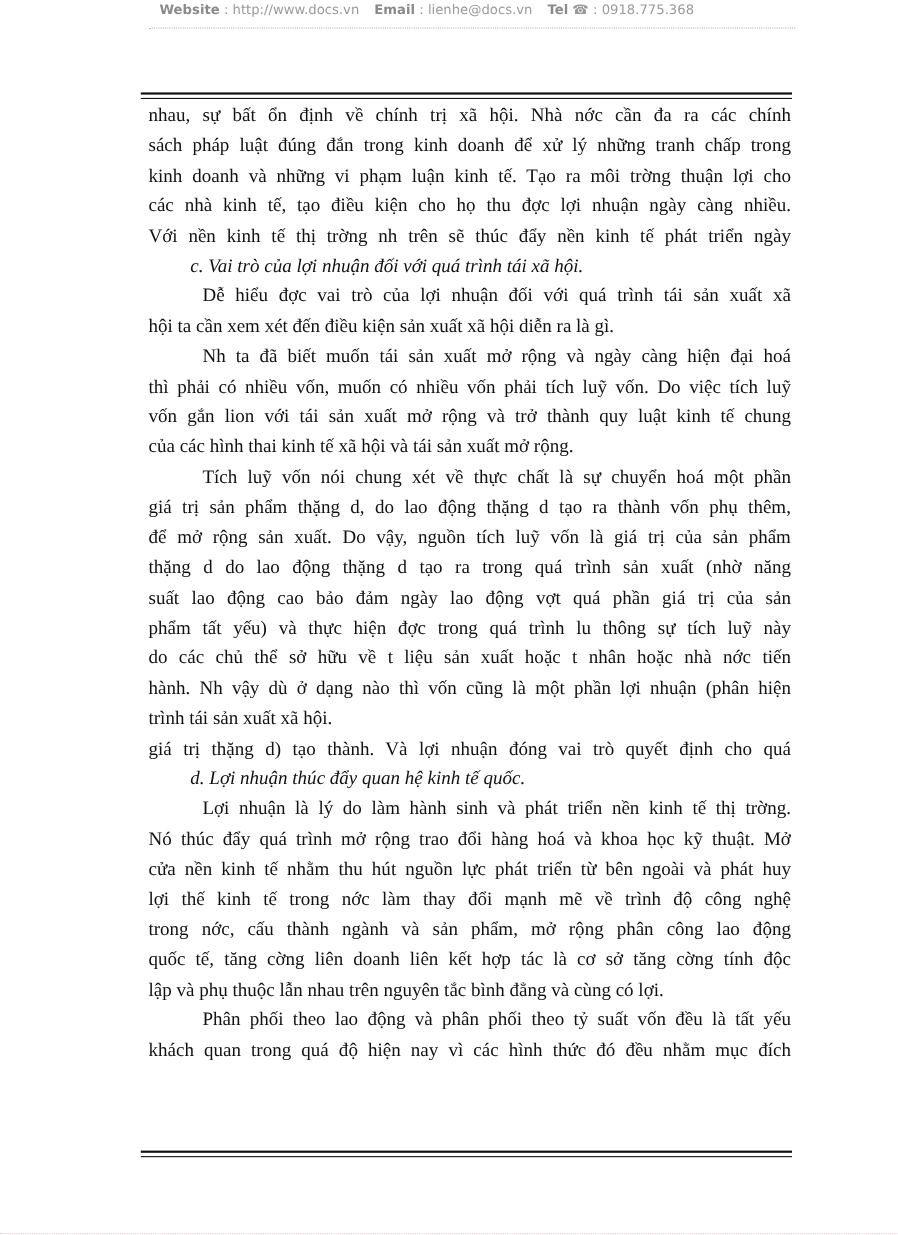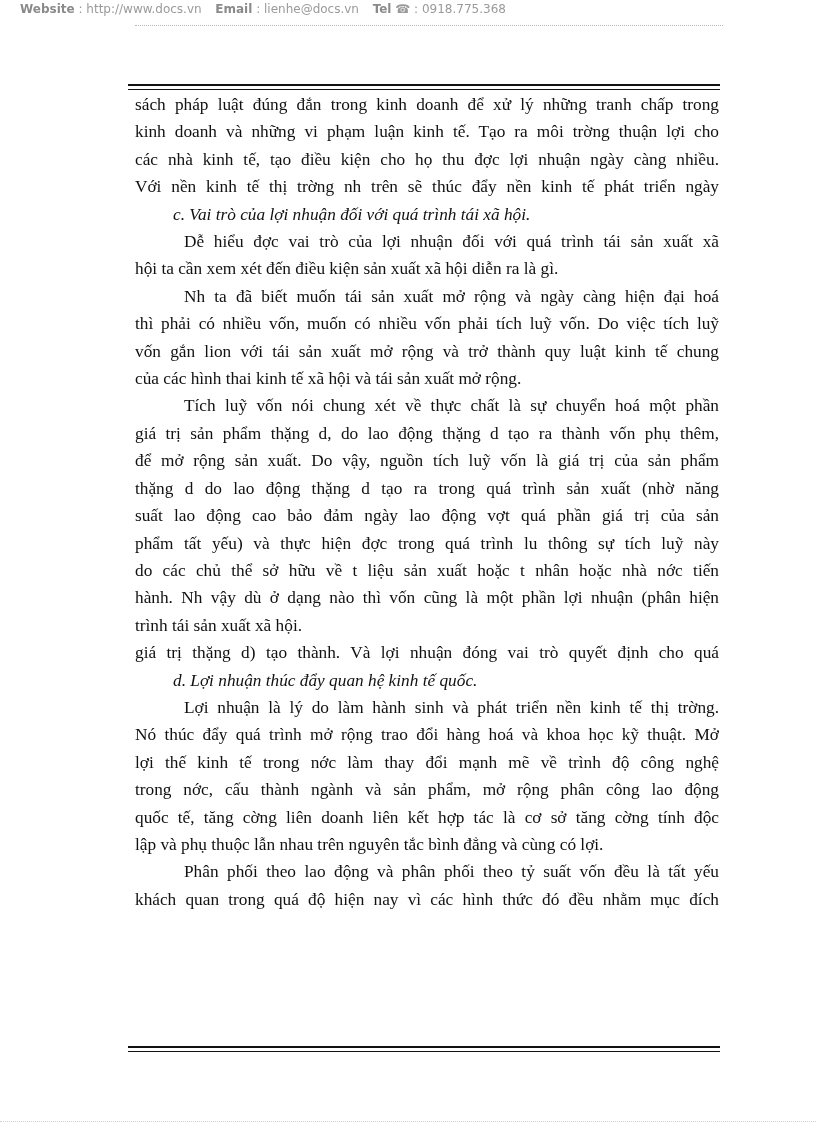--- a/index.html
+++ b/index.html
@@ -1,19 +1,19 @@
 <!DOCTYPE html>
 <html><head>
 <meta charset="utf-8">
 <style>
   html, body { margin: 0; padding: 0; background: #ffffff; }
   body { width: 816px; height: 1123px; position: relative; overflow: hidden; }
   .header {
     position: absolute; top: 0; left: 0; width: 756px; height: 20px;
-    text-align: left; font-family: "DejaVu Sans", sans-serif; font-size: 12px;
+    text-align: center; font-family: "DejaVu Sans", sans-serif; font-size: 12px;
     color: #9a9a9a; line-height: 18px; padding-left: 20px; box-sizing: border-box;
   }
   .header b { font-weight: bold; color: #8a8a8a; }
   .header .sep { display: inline-block; width: 6px; }
   .header-rule {
     position: absolute; top: 25px; left: 135px; width: 588px; height: 0;
     border-top: 1px dotted #b8b8b8;
   }
   .double-rule {
     position: absolute; left: 128px; width: 592px; height: 3px;
@@ -48,20 +48,21 @@
   <b>Tel</b>
   <span>☎</span>
   <span>: 0918.775.368</span>
 </div>
 <div class="header-rule"></div>
 
 <div class="double-rule top"></div>
 
 <div class="content">
   <p>
+    <span class="line">nhau, sự bất ổn định về chính trị xã hội. Nhà nớc  cần đa  ra các chính</span>
     <span class="line">sách pháp luật đúng đắn trong kinh doanh để xử lý những tranh chấp trong</span>
     <span class="line">kinh doanh và những vi phạm luận kinh tế. Tạo ra môi trờng  thuận lợi cho</span>
     <span class="line">các nhà kinh tế, tạo điều kiện cho họ thu đợc  lợi nhuận ngày càng nhiều.</span>
     <span class="line">Với nền kinh tế thị trờng  nh  trên sẽ thúc đẩy nền kinh tế phát triển ngày</span>
   </p>
   <p class="heading">c. Vai trò của lợi nhuận đối với quá trình tái xã hội.</p>
   <p>
     <span class="line" style="padding-left:49px">Dễ hiểu đợc  vai trò của lợi nhuận đối với quá trình tái sản xuất xã</span>
     <span class="line last">hội ta cần xem xét đến điều kiện sản xuất xã hội diễn ra là gì.</span>
   </p>
@@ -80,20 +81,21 @@
     <span class="line">phẩm tất yếu) và thực hiện đợc  trong quá trình lu  thông sự tích luỹ này</span>
     <span class="line">do các chủ thể sở hữu về t  liệu sản xuất hoặc t  nhân hoặc nhà nớc  tiến</span>
     <span class="line">hành. Nh  vậy dù ở dạng nào thì vốn cũng là một phần lợi nhuận (phân hiện</span>
     <span class="line last">trình tái sản xuất xã hội.</span>
     <span class="line">giá trị thặng d)  tạo thành. Và lợi nhuận đóng vai trò quyết định cho quá</span>
   </p>
   <p class="heading">d. Lợi nhuận thúc đẩy quan hệ kinh tế quốc.</p>
   <p>
     <span class="line" style="padding-left:49px">Lợi nhuận là lý do làm hành sinh và phát triển nền kinh tế thị trờng.</span>
     <span class="line">Nó thúc đẩy quá trình mở rộng trao đổi hàng hoá và khoa học kỹ thuật. Mở</span>
+    <span class="line">cửa nền kinh tế nhằm thu hút nguồn lực phát triển từ bên ngoài và phát huy</span>
     <span class="line">lợi thế kinh tế trong nớc  làm thay đổi mạnh mẽ về trình độ công nghệ</span>
     <span class="line">trong nớc,  cấu thành ngành và sản phẩm, mở rộng phân công lao động</span>
     <span class="line">quốc tế, tăng cờng  liên doanh liên kết hợp tác là cơ sở tăng cờng  tính độc</span>
     <span class="line last">lập và phụ thuộc lẫn nhau trên nguyên tắc bình đẳng và cùng có lợi.</span>
   </p>
   <p>
     <span class="line" style="padding-left:49px">Phân phối theo lao động và phân phối theo tỷ suất vốn đều là tất yếu</span>
     <span class="line">khách quan trong quá độ hiện nay vì các hình thức đó đều nhằm mục đích</span>
   </p>
 </div>

